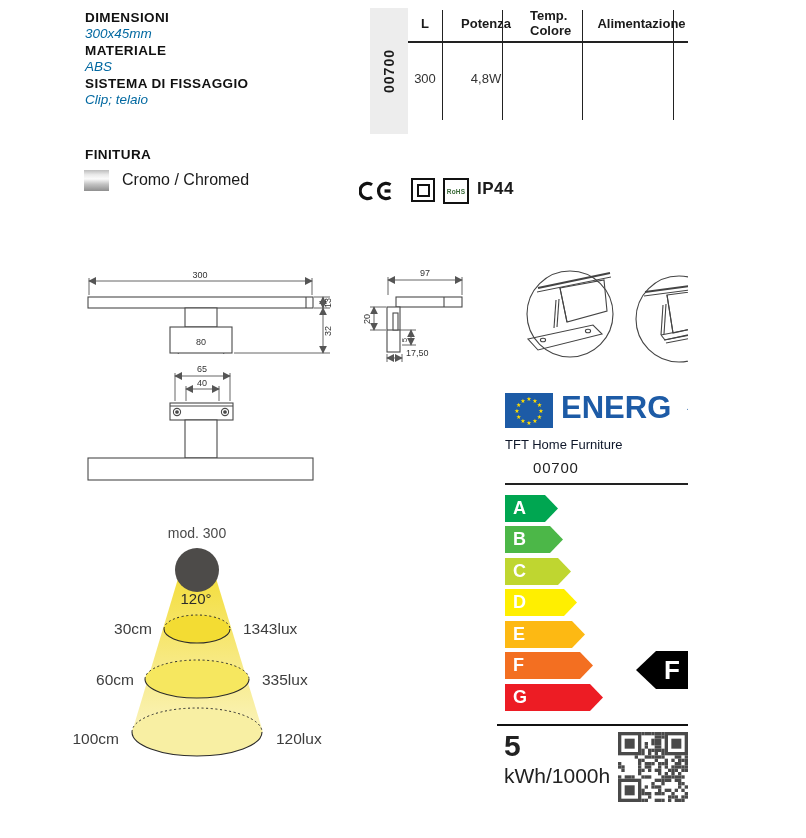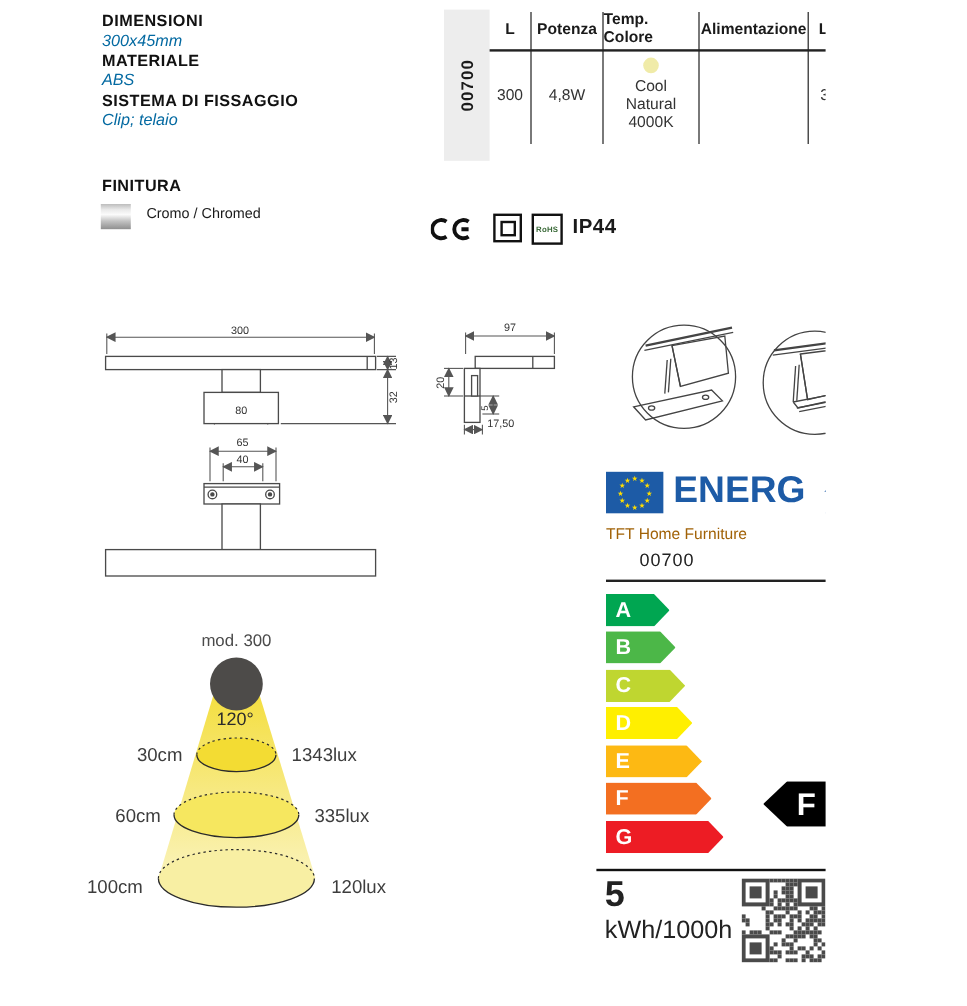--- a/index.html
+++ b/index.html
@@ -7,38 +7,38 @@
         font-family:"Liberation Sans", sans-serif;color:#1a1a1a;}
   .abs{position:absolute;}
   
   .spec-h{font-weight:bold;font-size:13.5px;letter-spacing:.4px;line-height:16px;color:#111;}
   .spec-v{font-style:italic;font-size:13.5px;line-height:16px;color:#0369a1;margin-bottom:1px;}
   
   .idtab{left:370px;top:8px;width:38px;height:126px;background:#ededed;display:flex;align-items:center;justify-content:center;}
   .idtab span{transform:rotate(-90deg);font-size:14px;font-weight:bold;letter-spacing:1px;white-space:nowrap;}
   .tbl{left:408px;top:10px;display:flex;height:110px;}
   .tcol{box-sizing:border-box;display:flex;flex-direction:column;align-items:center;}
-  .tcol + .tcol{border-left:1px solid #222;}
+  .tcol + .tcol{border-left:1px solid #222;padding-left:27px;}
   .th{font-weight:bold;font-size:13px;height:26px;display:flex;align-items:center;}
   .tbody{flex:1;display:flex;flex-direction:column;align-items:center;justify-content:center;font-size:13px;color:#333;}
   .tline{left:408px;top:41px;width:325px;height:2px;background:#222;}
   .tempdot{width:13px;height:13px;border-radius:50%;background:#f0eba8;margin-bottom:3px;}
   .tcell-multi{line-height:15px;text-align:center;}
   
   .swatch{left:84px;top:170px;width:25px;height:21px;
     background:linear-gradient(180deg,#bdbdbd 0%,#e9e9e9 22%,#fbfbfb 42%,#c2c2c2 68%,#8f8f8f 100%);}
-  .fin-label{left:122px;top:171px;font-size:12px;color:#1a1a1a;}
+  .fin-label{left:122px;top:171px;font-size:16px;color:#1a1a1a;}
   .ip44{left:477px;top:179px;font-size:17px;font-weight:bold;letter-spacing:.5px;}
   .rohs{left:443px;top:178px;width:22px;height:22px;border:2px solid #111;display:flex;align-items:center;justify-content:center;}
   .rohs span{font-size:6.5px;font-weight:bold;color:#3c6b3a;letter-spacing:.2px;}
   .classii{left:411px;top:178px;width:20px;height:20px;border:2.5px solid #111;display:flex;align-items:center;justify-content:center;}
   .classii div{width:9px;height:9px;border:2.5px solid #111;}
   
   .energ-word{left:561px;top:390px;font-size:31px;font-weight:700;color:#1d5ba6;letter-spacing:0;}
-  .supplier{left:505px;top:437px;font-size:13px;color:#a16207;}
+  .supplier{left:505px;top:437px;font-size:13px;color:#0f172a;}
   .model{left:533px;top:459px;font-size:15px;letter-spacing:.8px;color:#222;}
   .eline1{left:505px;top:483px;width:193px;height:1.5px;background:#222;}
   .eline2{left:497px;top:724px;width:203px;height:2px;background:#111;}
   .e-arrow{position:absolute;left:505px;height:27px;
     clip-path:polygon(0 0,calc(100% - 13px) 0,100% 50%,calc(100% - 13px) 100%,0 100%);}
   .e-arrow span{display:block;color:#fff;font-weight:bold;font-size:18px;line-height:27px;padding-left:8px;}
   .f-ind{left:636px;top:651px;width:67px;height:38px;background:#000;
     clip-path:polygon(0 50%,20px 0,100% 0,100% 100%,20px 100%);
     display:flex;align-items:center;}
   .f-ind span{color:#fff;font-weight:bold;font-size:26px;padding-left:28px;}
@@ -78,28 +78,20 @@
     <div class="tcol" style="width:34px;">
       <div class="th">L</div>
       <div class="tbody">300</div>
     </div>
     <div class="tcol" style="width:60px;">
       <div class="th">Potenza</div>
       <div class="tbody">4,8W</div>
     </div>
     <div class="tcol" style="width:80px;">
       <div class="th">Temp. Colore</div>
-      <div class="tbody">
-        <div class="tempdot" style="background: rgb(240, 235, 168);"></div>
-        <div class="tcell-multi">
-          <div>Cool</div>
-          <div>Natural</div>
-          <div>4000K</div>
-        </div>
-      </div>
     </div>
     <div class="tcol" style="width:91px;align-items:center;">
       <div class="th">Alimentazione</div>
     </div>
     <div class="tcol" style="width:60px;">
       <div class="th">Lumen</div>
       <div class="tbody">380Lm</div>
     </div>
   </div>
   <div class="abs tline"></div>

